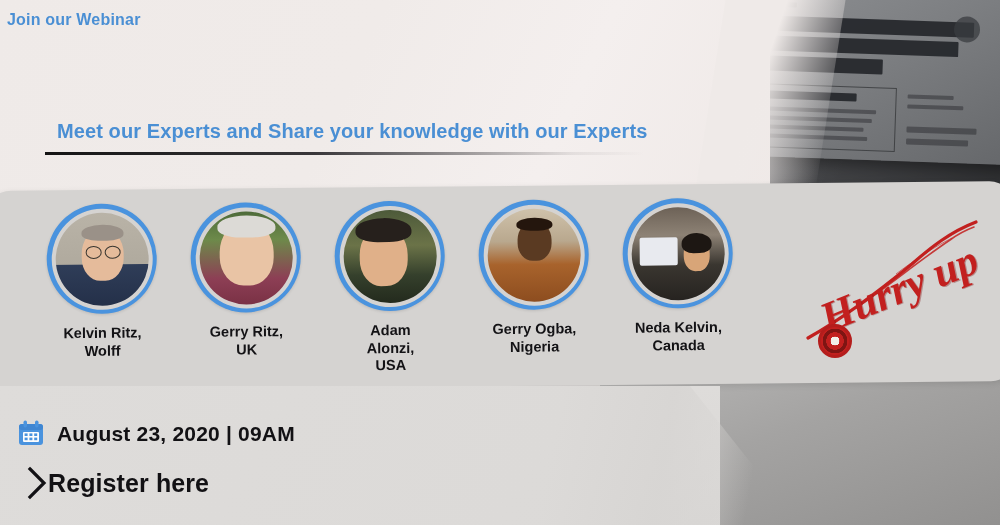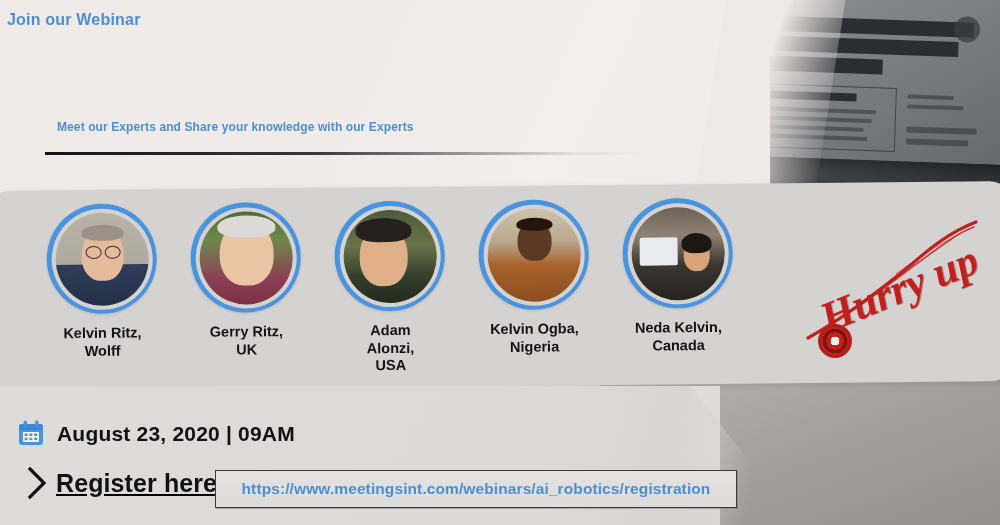--- a/index.html
+++ b/index.html
@@ -62,21 +62,21 @@
     position:absolute;left:0;top:11px;width:690px;
     font-size:16px;font-weight:bold;color:#4a8fd4;letter-spacing:.2px;margin-left:7px;
   }
   .headline{
     position:absolute;left:46px;top:46px;width:660px;
     font-family:"Liberation Serif",serif;
     font-size:45px;color:#16151a;letter-spacing:.2px;white-space:nowrap;
   }
   .subhead{
     position:absolute;left:57px;top:120px;
-    font-size:12px;font-weight:bold;color:#4a8fd4;letter-spacing:.1px;
+    font-size:20px;font-weight:bold;color:#4a8fd4;letter-spacing:.1px;
   }
   .rule{
     position:absolute;left:45px;top:152px;width:600px;height:3px;
     background:linear-gradient(90deg,#141414 0%,#39373a 45%,rgba(180,175,175,.25) 88%,rgba(200,196,196,0) 100%);
   }
 
   
   .speaker-band{
     position:absolute;left:-14px;top:186px;width:1030px;height:200px;
     background:#d5d3d1;
@@ -144,21 +144,21 @@
   }
   .footer-wash2{
     position:absolute;left:0;top:386px;width:720px;height:139px;
     background:linear-gradient(180deg,#dedcda 0%,#d9d7d5 100%);
   }
 
   .date-row{position:absolute;left:16px;top:419px;display:flex;align-items:center;gap:11px;}
   .cal-icon{width:30px;height:30px;position:relative;}
   .date-text{font-size:21px;font-weight:bold;color:#121114;letter-spacing:.2px;}
 
-  .reg-row{position:absolute;left:26px;top:466px;display:flex;align-items:center;gap:8px;text-decoration:underline;}
+  .reg-row{position:absolute;left:26px;top:466px;display:flex;align-items:center;gap:0;}
   .chev{width:22px;height:34px;}
   .reg-text{font-size:25px;font-weight:bold;color:#121114;letter-spacing:.1px;}
   .url-box{
     position:absolute;left:215px;top:470px;width:520px;height:36px;
     border:1.5px solid #3a3a3c;
     background:linear-gradient(180deg,#e3e2e1 0%,#dddcdb 100%);
     display:flex;align-items:center;justify-content:center;
     box-shadow:1px 1px 0 rgba(120,118,116,.5);
   }
   .url-text{font-size:15.5px;font-weight:bold;color:#4a8fd4;letter-spacing:.1px;}
@@ -260,21 +260,21 @@
       <div class="speaker" style="left:464px;">
         <div class="avatar-ring">
           <div class="avatar-gap">
             <div class="avatar-img f4">
               <div class="head" style="left:30px;top:12px;width:34px;height:40px;background:#5a3a22;"></div>
               <div class="hair" style="left:29px;top:9px;width:36px;height:13px;background:#24160d;"></div>
             </div>
           </div>
         </div>
         <div class="sp-name">
-          <span>Kelvin Ogba,</span><br>
+          <span>Gerry Ogba,</span><br>
           <span>Nigeria</span>
         </div>
       </div>
 
       <div class="speaker" style="left:608px;">
         <div class="avatar-ring">
           <div class="avatar-gap">
             <div class="avatar-img f5">
               <div class="scr" style="left:8px;top:30px;width:38px;height:28px;"></div>
               <div class="head" style="left:52px;top:30px;width:26px;height:34px;background:#d8a578;"></div>
@@ -325,17 +325,14 @@
     <div class="date-text">August 23, 2020 | 09AM</div>
   </div>
 
   <div class="reg-row">
     <svg class="chev" viewBox="0 0 22 34">
       <path d="M4 3 L18 17 L4 31" stroke="#121114" stroke-width="3.2" fill="none" stroke-linecap="square" stroke-linejoin="miter"></path>
     </svg>
     <div class="reg-text">Register here</div>
   </div>
 
-  <div class="url-box">
-    <span class="url-text">https://www.meetingsint.com/webinars/ai_robotics/registration</span>
-  </div>
 
 </div>
 
 </body></html>

